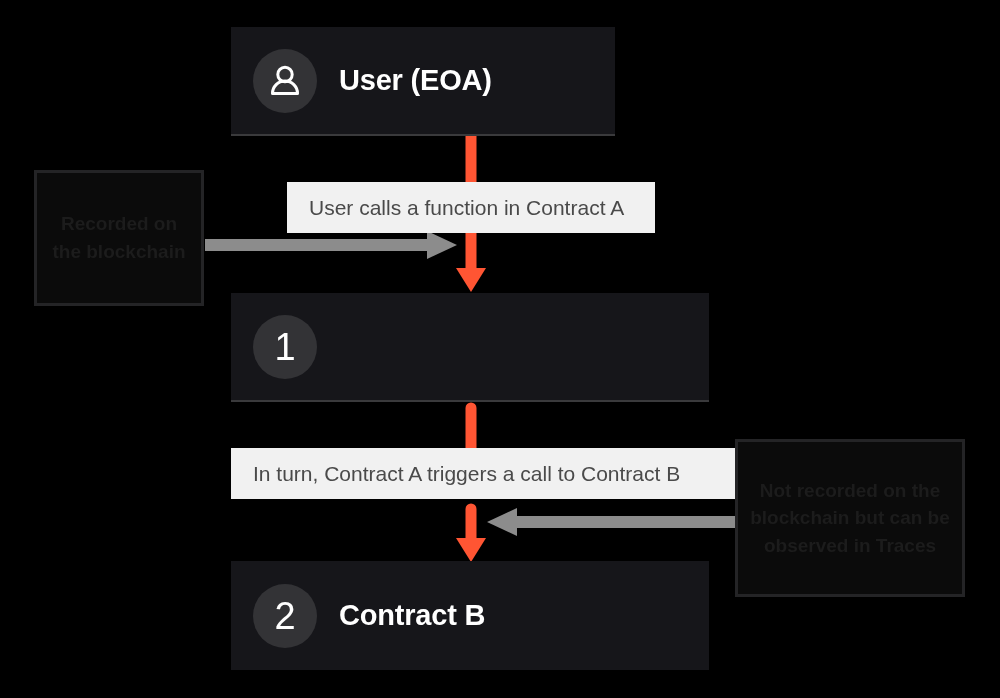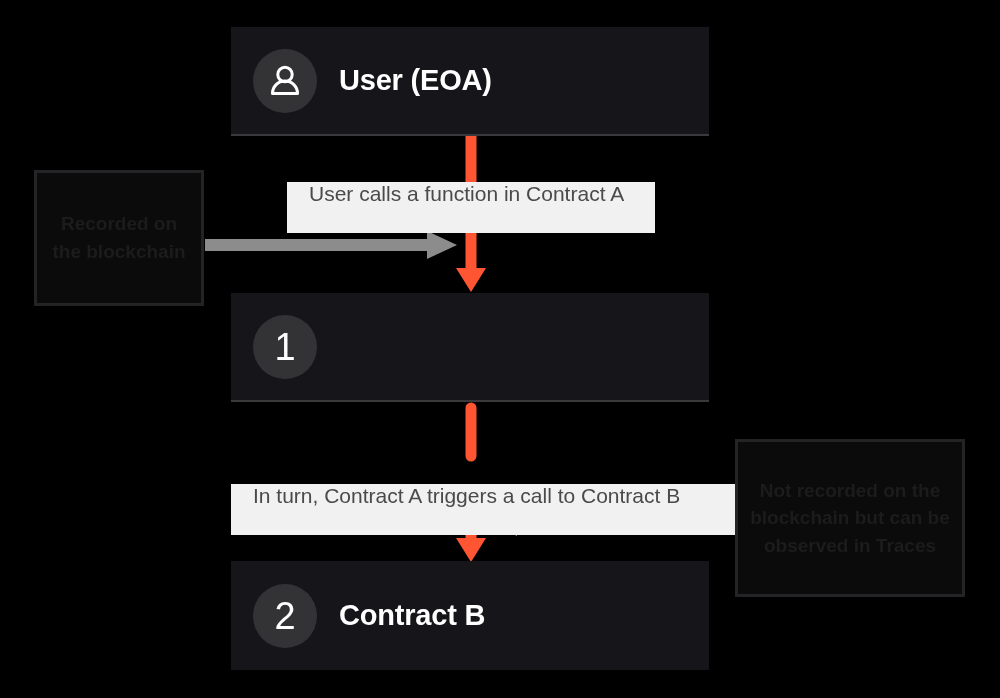--- a/index.html
+++ b/index.html
@@ -52,20 +52,21 @@
     font-weight: bold;
     letter-spacing: -0.2px;
     white-space: nowrap;
   }
 
   
   .msg {
     position: absolute;
     background: #f1f1f1;
     display: flex;
+    align-items: center;
     box-sizing: border-box;
     padding: 0 22px;
   }
   .msg-text {
     color: #4a4a4a;
     font-size: 21px;
     white-space: nowrap;
   }
 
   
@@ -119,21 +120,21 @@
   <svg class="arrow-svg" style="left:205px; top:228px; width:255px; height:34px;" viewBox="0 0 255 34">
     <line x1="0" y1="17" x2="225" y2="17" stroke="#8c8c8c" stroke-width="12"></line>
     <polygon points="222,3 252,17 222,31" fill="#8c8c8c"></polygon>
   </svg>
 
   <svg class="arrow-svg" style="left:484px; top:505px; width:255px; height:34px;" viewBox="0 0 255 34">
     <line x1="30" y1="17" x2="255" y2="17" stroke="#8c8c8c" stroke-width="12"></line>
     <polygon points="33,3 3,17 33,31" fill="#8c8c8c"></polygon>
   </svg>
 
-  <div class="node ruled" style="left:231px; top:27px; width:478px; height:109px;">
+  <div class="node ruled" style="left:231px; top:27px; width:384px; height:109px;">
     <div class="node-badge">
       <svg width="40" height="40" viewBox="0 0 40 40">
         <circle cx="20" cy="13.5" r="7.2" fill="none" stroke="#ffffff" stroke-width="3"></circle>
         <path d="M7.5 32.5 a12.5 12.5 0 0 1 25 0 z" fill="none" stroke="#ffffff" stroke-width="3" stroke-linejoin="round"></path>
       </svg>
     </div>
     <div class="node-label">User (EOA)</div>
   </div>
 
   <div class="node ruled" style="left:231px; top:293px; width:478px; height:109px;">
@@ -146,21 +147,21 @@
     <div class="node-badge">
       <span class="num">2</span>
     </div>
     <div class="node-label">Contract B</div>
   </div>
 
   <div class="msg" style="left:287px; top:182px; width:368px; height:51px;">
     <span class="msg-text">User calls a function in Contract A</span>
   </div>
 
-  <div class="msg" style="left:231px; top:484px; width:550px; height:51px;">
+  <div class="msg" style="left:231px; top:448px; width:550px; height:51px;">
     <span class="msg-text">In turn, Contract A triggers a call to Contract B</span>
   </div>
 
   <div class="annot" style="left:34px; top:170px; width:170px; height:136px;">
     <span class="annot-text">Recorded on the blockchain</span>
   </div>
 
   <div class="annot" style="left:735px; top:439px; width:230px; height:158px;">
     <span class="annot-text">Not recorded on the blockchain but can be observed in Traces</span>
   </div>

